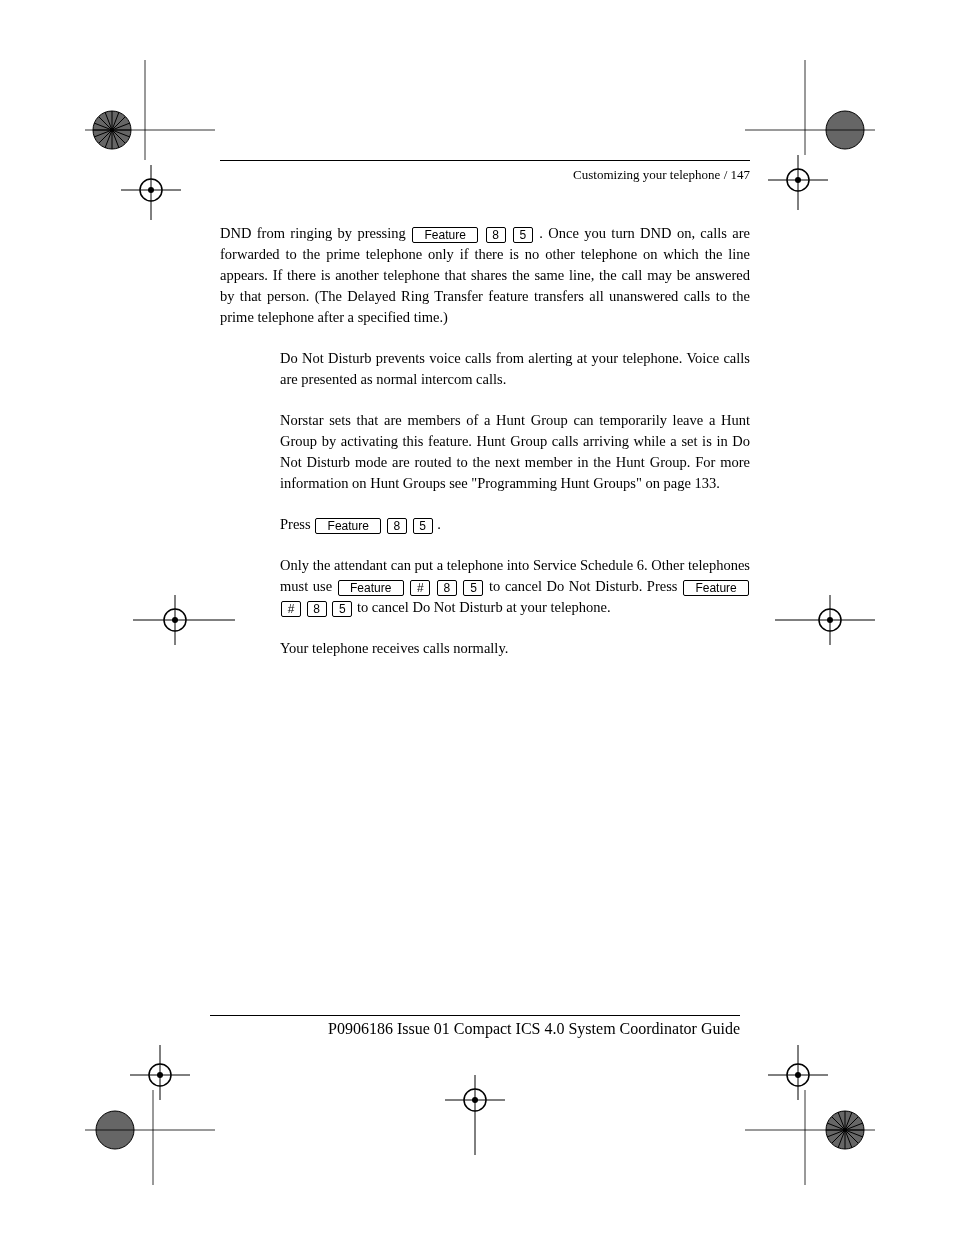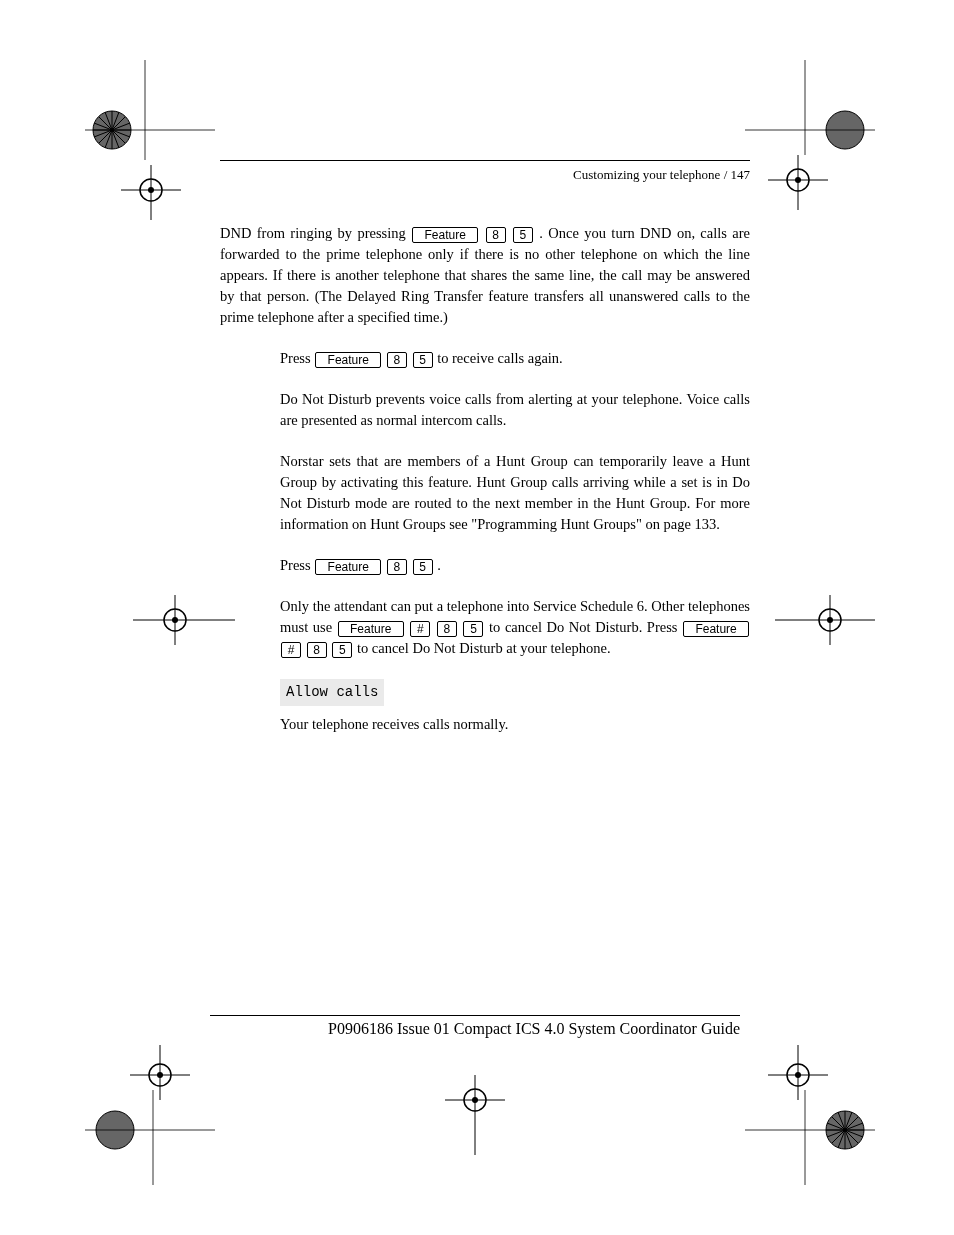--- a/index.html
+++ b/index.html
@@ -231,58 +231,48 @@
   <div class="body-text">
 
     <p class="para">
       <span>DND from ringing by pressing </span>
       <span class="keycap wide">Feature</span>
       <span class="keycap sq">8</span>
       <span class="keycap sq">5</span>
       <span>. Once you turn DND on, calls are forwarded to the prime telephone only if there is no other telephone on which the line appears. If there is another telephone that shares the same line, the call may be answered by that person. (The Delayed Ring Transfer feature transfers all unanswered calls to the prime telephone after a specified time.)</span>
     </p>
 
+
+    <p class="para" style="margin-left:60px;">Do Not Disturb prevents voice calls from alerting at your telephone. Voice calls are presented as normal intercom calls.</p>
+
+    <p class="para" style="margin-left:60px;">Norstar sets that are members of a Hunt Group can temporarily leave a Hunt Group by activating this feature. Hunt Group calls arriving while a set is in Do Not Disturb mode are routed to the next member in the Hunt Group. For more information on Hunt Groups see "Programming Hunt Groups" on page 133.</p>
+
     <p class="para" style="margin-left:60px;">
       <span>Press </span>
       <span class="keycap wide">Feature</span>
       <span class="keycap sq">8</span>
       <span class="keycap sq">5</span>
-      <span> to receive calls again.</span>
-    </p>
-
-    <p class="para" style="margin-left:60px;">Do Not Disturb prevents voice calls from alerting at your telephone. Voice calls are presented as normal intercom calls.</p>
-
-    <p class="para" style="margin-left:60px;">Norstar sets that are members of a Hunt Group can temporarily leave a Hunt Group by activating this feature. Hunt Group calls arriving while a set is in Do Not Disturb mode are routed to the next member in the Hunt Group. For more information on Hunt Groups see "Programming Hunt Groups" on page 133.</p>
-
-    <p class="para" style="margin-left:60px;">
-      <span>Press </span>
-      <span class="keycap wide">Feature</span>
-      <span class="keycap sq">8</span>
-      <span class="keycap sq">5</span>
       <span>.</span>
     </p>
 
     <p class="para" style="margin-left:60px;">
       <span>Only the attendant can put a telephone into Service Schedule 6. Other telephones must use </span>
       <span class="keycap wide">Feature</span>
       <span class="keycap sq">#</span>
       <span class="keycap sq">8</span>
       <span class="keycap sq">5</span>
       <span> to cancel Do Not Disturb. Press </span>
       <span class="keycap wide">Feature</span>
       <span class="keycap sq">#</span>
       <span class="keycap sq">8</span>
       <span class="keycap sq">5</span>
       <span> to cancel Do Not Disturb at your telephone.</span>
     </p>
 
 
-    <div style="margin-left:60px;">
-      <span class="feature-label">Allow calls</span>
-    </div>
     <p class="para" style="margin-left:60px; margin-top:8px;">Your telephone receives calls normally.</p>
 
   </div>
 </div>
 
 <div class="footer">
   <hr class="footer-rule">
   <div class="footer-text">P0906186 Issue 01            Compact ICS 4.0 System Coordinator Guide</div>
 </div>
 

